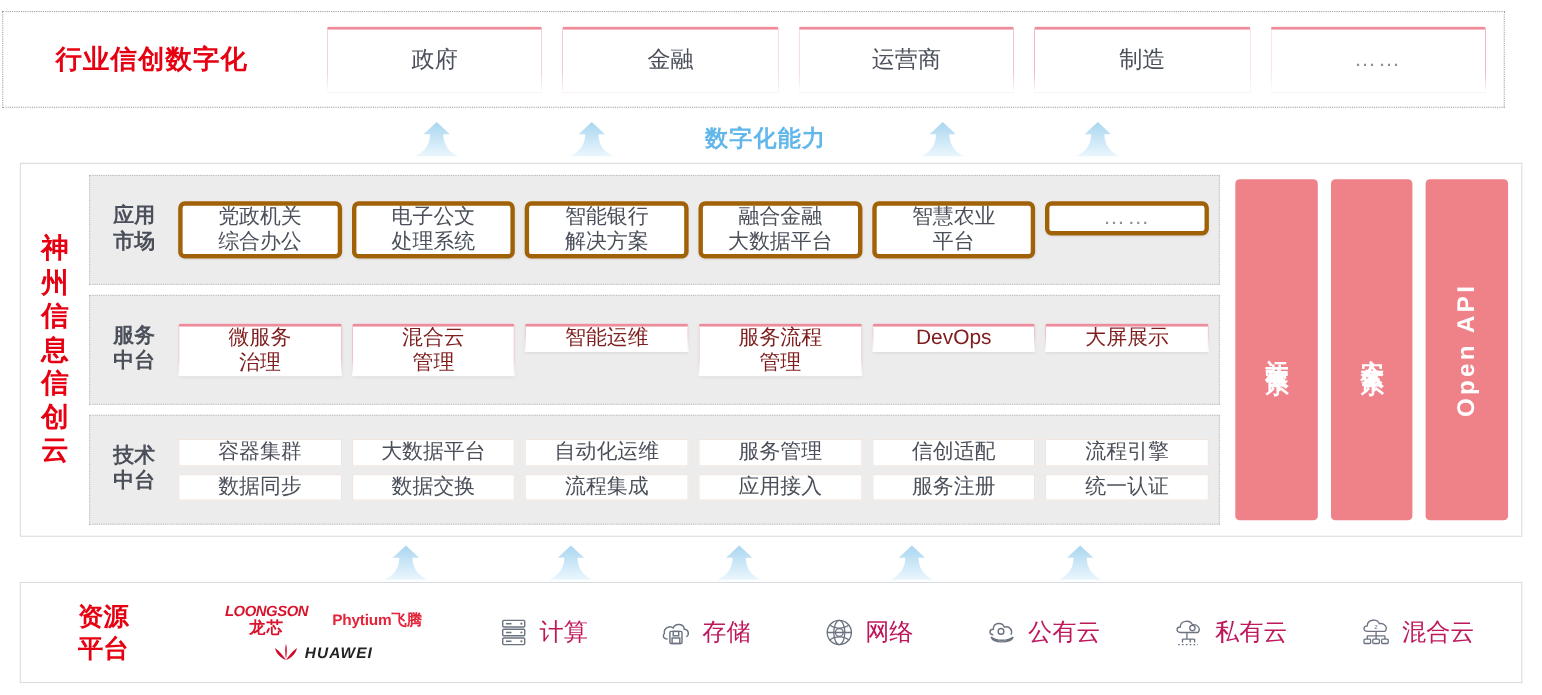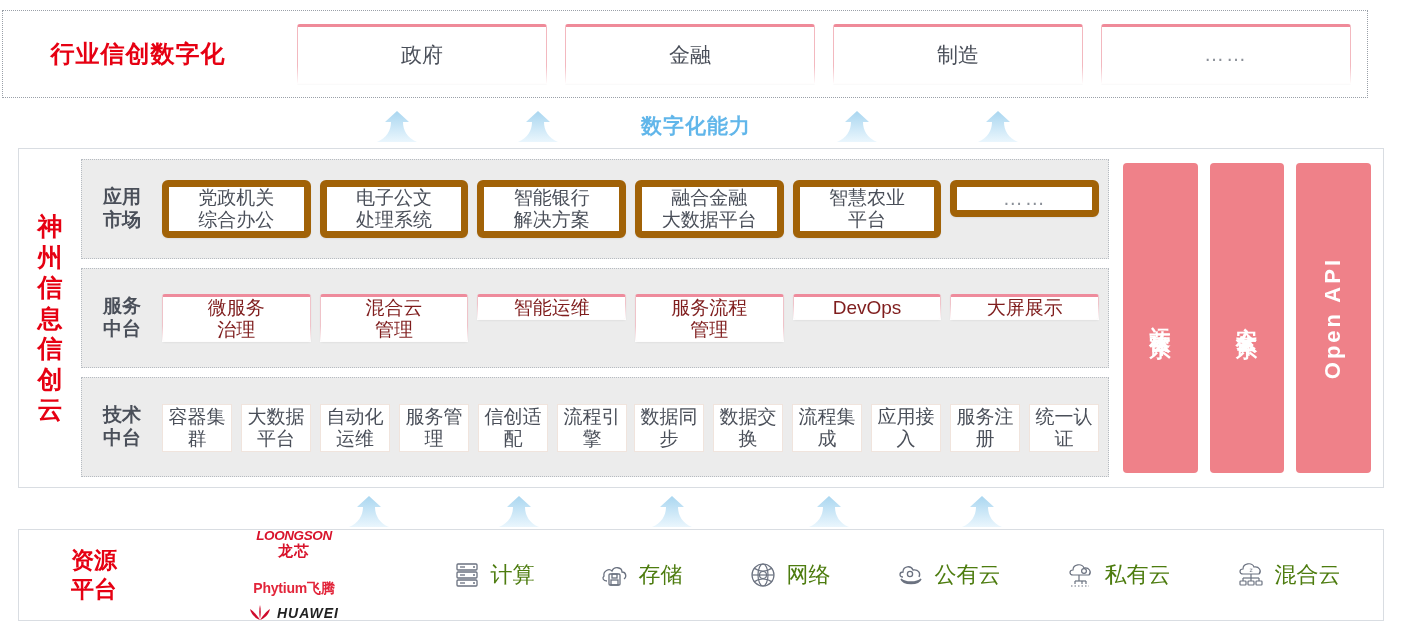--- a/index.html
+++ b/index.html
@@ -82,26 +82,26 @@
   .row-group{
     flex:1;background:#ececec;border:1px dotted #b6bbc1;
     box-sizing:border-box;display:flex;align-items:center;
     padding:7px 9px;gap:9px;
   }
   .row-name{
     flex:0 0 62px;width:62px;text-align:center;
     font-weight:bold;font-size:19px;color:#4a4f59;line-height:1.2;
   }
   .row-cards{flex:1;display:flex;gap:9px;min-width:0;}
-  .row-cards.stacked{flex-direction:row;gap:7px;}
+  .row-cards.stacked{flex-direction:column;gap:7px;}
   .sub-row{display:flex;gap:9px;flex:1;min-width:0;}
 
   .app-card{
     flex:1;min-width:0;background:#ffffff;
-    border:7px solid #a16207;border-radius:6px;
+    border:4px solid #a16207;border-radius:6px;
     display:flex;align-items:center;justify-content:center;
     font-size:19px;color:#4a4f59;
     box-shadow:0 1px 2px rgba(0,0,0,0.06);
     height:100%;
   }
   .svc-card{
     flex:1;min-width:0;background:#ffffff;
     border:1px solid #efc3c9;border-top:3px solid #ee8b9c;
     border-radius:3px;
     display:flex;align-items:center;justify-content:center;
@@ -148,51 +148,54 @@
   }
   .res-title{
     flex:0 0 150px;width:150px;text-align:center;
     color:#e60012;font-weight:bold;font-size:23px;line-height:1.25;
   }
   .res-title span{display:block;}
   .vendors{
     flex:0 0 250px;width:250px;
     display:flex;flex-direction:column;align-items:center;justify-content:center;gap:7px;
   }
-  .vendor-row{display:flex;align-items:center;justify-content:center;gap:22px;flex-direction:column;}
+  .vendor-row{display:flex;align-items:center;justify-content:center;gap:22px;}
   .loongson{display:flex;flex-direction:column;align-items:center;line-height:1;}
   .loongson .en{
     color:#d8132b;font-weight:bold;font-size:13.5px;font-style:italic;letter-spacing:-0.4px;
   }
   .loongson .cn{color:#d8132b;font-weight:bold;font-size:15px;letter-spacing:1px;}
   .phytium{color:#e2253a;font-weight:bold;font-size:14px;letter-spacing:-0.2px;}
   .huawei{display:flex;align-items:center;gap:6px;font-style:italic;}
   .huawei .mark{width:22px;height:16px;}
   .huawei .name{color:#222;font-weight:bold;font-size:14px;letter-spacing:1px;}
 
   .res-items{
     flex:1;display:flex;align-items:center;justify-content:space-around;padding-right:10px;
   }
   .res-item{display:flex;align-items:center;gap:9px;}
   .res-item .ic{width:30px;height:30px;flex:0 0 30px;}
-  .res-item .nm{font-size:22px;color:#4d7c0f;text-align:right;}
+  .res-item .nm{font-size:22px;color:#be185d;text-align:right;}
 </style>
 </head>
 <body>
 
 <div class="page">
 
   <div class="industry-band">
     <div class="industry-title">行业信创数字化</div>
     <div class="industry-cards">
       <div class="ind-card">
         <span class="lbl">政府</span>
       </div>
       <div class="ind-card">
         <span class="lbl">金融</span>
+      </div>
+      <div class="ind-card">
+        <span class="lbl">运营商</span>
       </div>
       <div class="ind-card">
         <span class="lbl">制造</span>
       </div>
       <div class="ind-card">
         <span class="lbl dots">……</span>
       </div>
     </div>
   </div>
 

